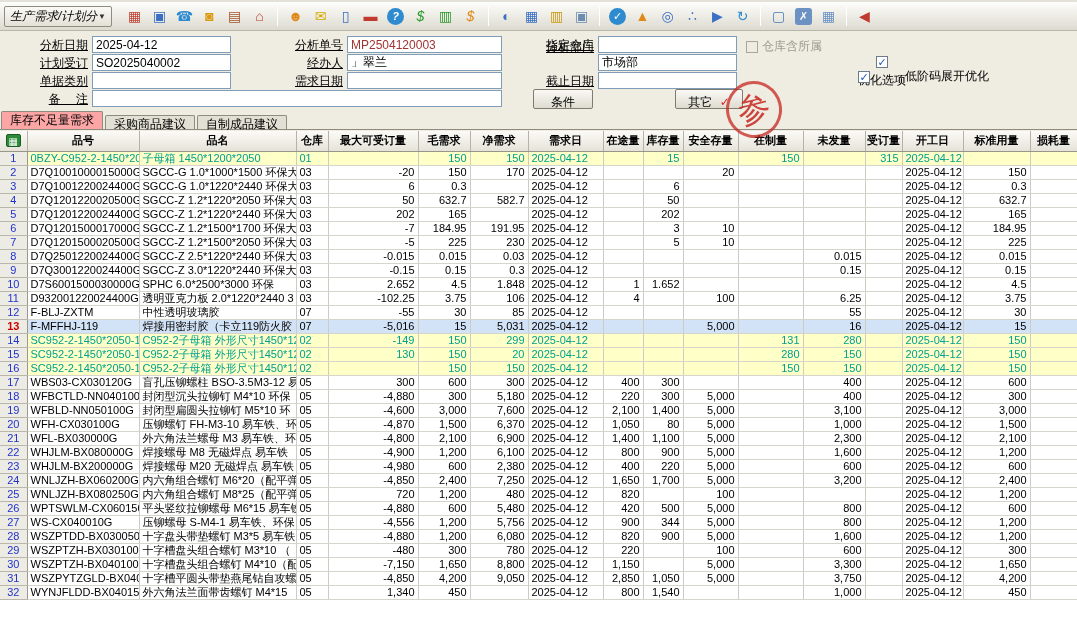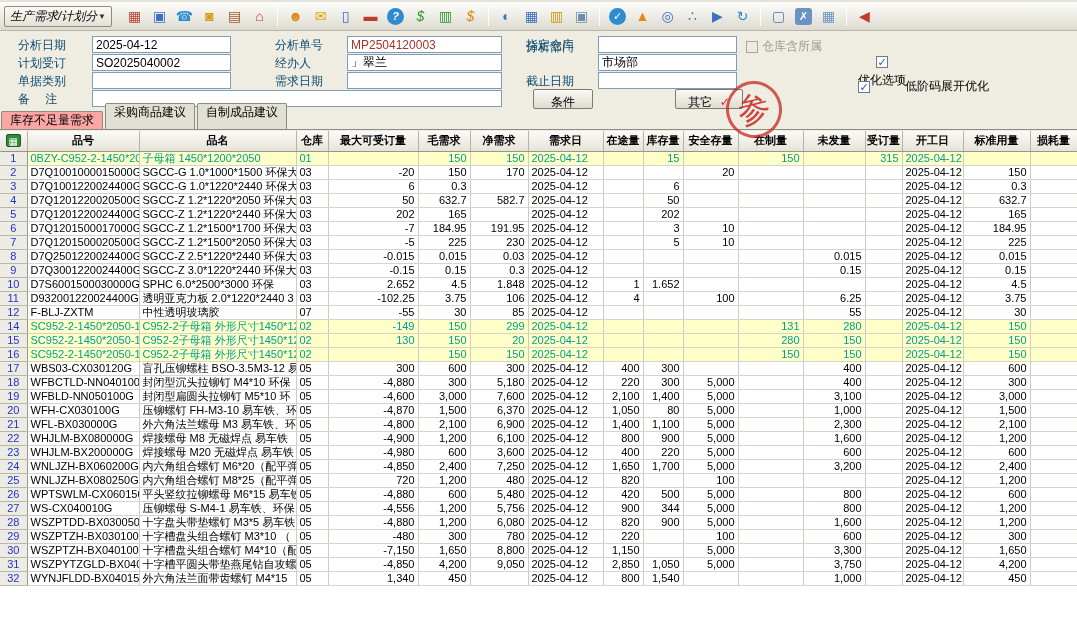--- a/index.html
+++ b/index.html
@@ -15,42 +15,42 @@
               border:1px solid #8E8C81;border-radius:2px;display:flex;align-items:center;
               justify-content:space-between;padding:0 5px;margin-right:10px;cursor:default;}
   .module-box .arr{font-size:8px;color:#333;}
   .tbi{width:21px;height:21px;display:flex;align-items:center;justify-content:center;
        font-size:14px;margin:0 2px;border-radius:3px;cursor:default;}
   .tbi.r{border-radius:50%;font-size:11px;font-weight:bold;width:17px;height:17px;margin:0 4px;}
   .tbi.sq{font-size:11px;font-weight:bold;width:17px;height:17px;margin:0 4px;}
   .tbsep{width:1px;height:20px;background:#B0AEA2;border-right:1px solid #fff;margin:0 5px;}
   
   #formarea{position:absolute;left:0;top:29px;width:100%;height:81px;}
-  .flabel{position:absolute;height:16px;line-height:16px;text-align:left;color:#0c4a6e;}
+  .flabel{position:absolute;height:16px;line-height:16px;text-align:right;color:#000000;text-decoration:underline;}
   .finput{position:absolute;height:17px;border:1px solid #7F9DB9;background:#fff;
           font-family:inherit;font-size:12px;padding:0 3px;color:#000;}
   .finput.red{color:#A03432;}
   .cbrow{position:absolute;display:flex;align-items:center;gap:4px;}
   .cb{width:12px;height:12px;border:1px solid #6B7B8D;background:#fff;display:flex;
       align-items:center;justify-content:center;font-size:11px;color:#1A56B0;line-height:10px;}
   .cb.on::after{content:"✓";font-weight:bold;}
   .cb.dis{border-color:#A9A79C;background:#EDEBE2;}
   .cblabel.dis{color:#9D9B91;}
   .xpbtn{position:absolute;height:20px;background:linear-gradient(#FAF9F5,#DEDCD0);
          border:1px solid #7E7C71;border-radius:2px;font-family:inherit;font-size:12px;
          padding:4px 10px;cursor:default;}
   .xpbtn .redchk{color:#D22;font-weight:bold;margin-left:4px;}
   #stamp{position:absolute;left:726px;top:50px;width:56px;height:57px;border:3px solid rgba(198,38,32,.75);
          border-radius:50%;transform:rotate(-14deg);display:flex;align-items:center;justify-content:center;
          color:rgba(198,38,32,.85);font-size:33px;font-family:"DejaVu Serif","Liberation Serif",serif;
          z-index:9;pointer-events:none;}
   
   #tabbar{position:absolute;left:0;top:110px;width:100%;height:18px;border-bottom:1px solid #8E8C81;
           display:flex;align-items:flex-end;padding-left:1px;background:#EFEDE2;}
-  .tab{height:26px;line-height:16px;padding:0 8px;border:1px solid #8E8C81;border-bottom:none;
+  .tab{height:14px;line-height:16px;padding:0 8px;border:1px solid #8E8C81;border-bottom:none;
        background:#E2E0D4;margin-right:2px;border-radius:2px 2px 0 0;cursor:default;}
   .tab.active{background:#fca5a5;height:18px;font-weight:normal;position:relative;z-index:2;}
   
   #gridwrap{position:absolute;left:0;top:129px;width:1077px;height:494px;background:#fff;overflow:hidden;}
   table{border-collapse:collapse;table-layout:fixed;width:1077px;}
   th{height:20px;background:linear-gradient(#FBFAF7,#E5E3D8);border-right:1px solid #B5B3A7;
      border-bottom:1px solid #98968B;font-weight:bold;font-size:11px;padding:0 1px;overflow:hidden;
      white-space:nowrap;}
   td{height:14px;font-size:11px;line-height:13px;padding:0 3px;border-right:1px solid #CDCCC3;
      border-bottom:1px solid #D6D5CC;overflow:hidden;white-space:nowrap;background:#fff;}
@@ -135,21 +135,21 @@
       <span class="cb on"></span>
       <span class="cblabel">优化选项</span>
     </span>
 
     <div class="flabel" style="left:18px;top:42px;width:70px;">单据类别</div>
     <input class="finput" style="left: 92px; top: 41px; width: 139px;" value="">
     <div class="flabel" style="left:275px;top:42px;width:68px;">需求日期</div>
     <input class="finput" style="left: 347px; top: 41px; width: 155px;" value="">
     <div class="flabel" style="left:526px;top:42px;width:68px;">截止日期</div>
     <input class="finput" style="left: 598px; top: 41px; width: 139px;" value="">
-    <span class="cbrow" style="left:858px;top:47px;gap:35px;">
+    <span class="cbrow" style="left:858px;top:37px;gap:35px;">
       <span class="cb on"></span>
       <span class="cblabel">低阶码展开优化</span>
     </span>
 
     <div class="flabel" style="left:18px;top:60px;width:70px;">备　 注</div>
     <input class="finput" style="left: 92px; top: 59px; width: 410px;" value="">
     <button class="xpbtn" style="left:533px;top:58px;width:60px;">条件</button>
     <button class="xpbtn" style="left:598px;top:58px;width:72px;margin-top:47px;">R 刷新</button>
     <button class="xpbtn" style="left:675px;top:58px;width:68px;">
       <span>其它</span>
@@ -428,20 +428,39 @@
             <td class="ar"></td>
             <td class="ar"></td>
             <td class="ar"></td>
             <td class="ar"></td>
             <td class="ar">55</td>
             <td class="ar"></td>
             <td class="al">2025-04-12</td>
             <td class="ar">30</td>
             <td class="ar"></td>
           </tr>
+          <tr class="sel">
+            <td class="g">13</td>
+            <td class="al">F-MFFHJ-119</td>
+            <td class="al">焊接用密封胶（卡立119防火胶</td>
+            <td class="al">07</td>
+            <td class="ar">-5,016</td>
+            <td class="ar">15</td>
+            <td class="ar">5,031</td>
+            <td class="al">2025-04-12</td>
+            <td class="ar"></td>
+            <td class="ar"></td>
+            <td class="ar">5,000</td>
+            <td class="ar"></td>
+            <td class="ar">16</td>
+            <td class="ar"></td>
+            <td class="al">2025-04-12</td>
+            <td class="ar">15</td>
+            <td class="ar"></td>
+          </tr>
           <tr class="y">
             <td class="g">14</td>
             <td class="al">SC952-2-1450*2050-1</td>
             <td class="al">C952-2子母箱  外形尺寸1450*12</td>
             <td class="al">02</td>
             <td class="ar">-149</td>
             <td class="ar">150</td>
             <td class="ar">299</td>
             <td class="al">2025-04-12</td>
             <td class="ar"></td>
@@ -606,21 +625,21 @@
             <td class="ar">1,200</td>
             <td class="ar"></td>
           </tr>
           <tr>
             <td class="g">23</td>
             <td class="al">WHJLM-BX200000G</td>
             <td class="al">焊接螺母 M20 无磁焊点 易车铁</td>
             <td class="al">05</td>
             <td class="ar">-4,980</td>
             <td class="ar">600</td>
-            <td class="ar">3,600</td>
+            <td class="ar">2,380</td>
             <td class="al">2025-04-12</td>
             <td class="ar">400</td>
             <td class="ar">220</td>
             <td class="ar">5,000</td>
             <td class="ar"></td>
             <td class="ar">600</td>
             <td class="ar"></td>
             <td class="al">2025-04-12</td>
             <td class="ar">600</td>
             <td class="ar"></td>

